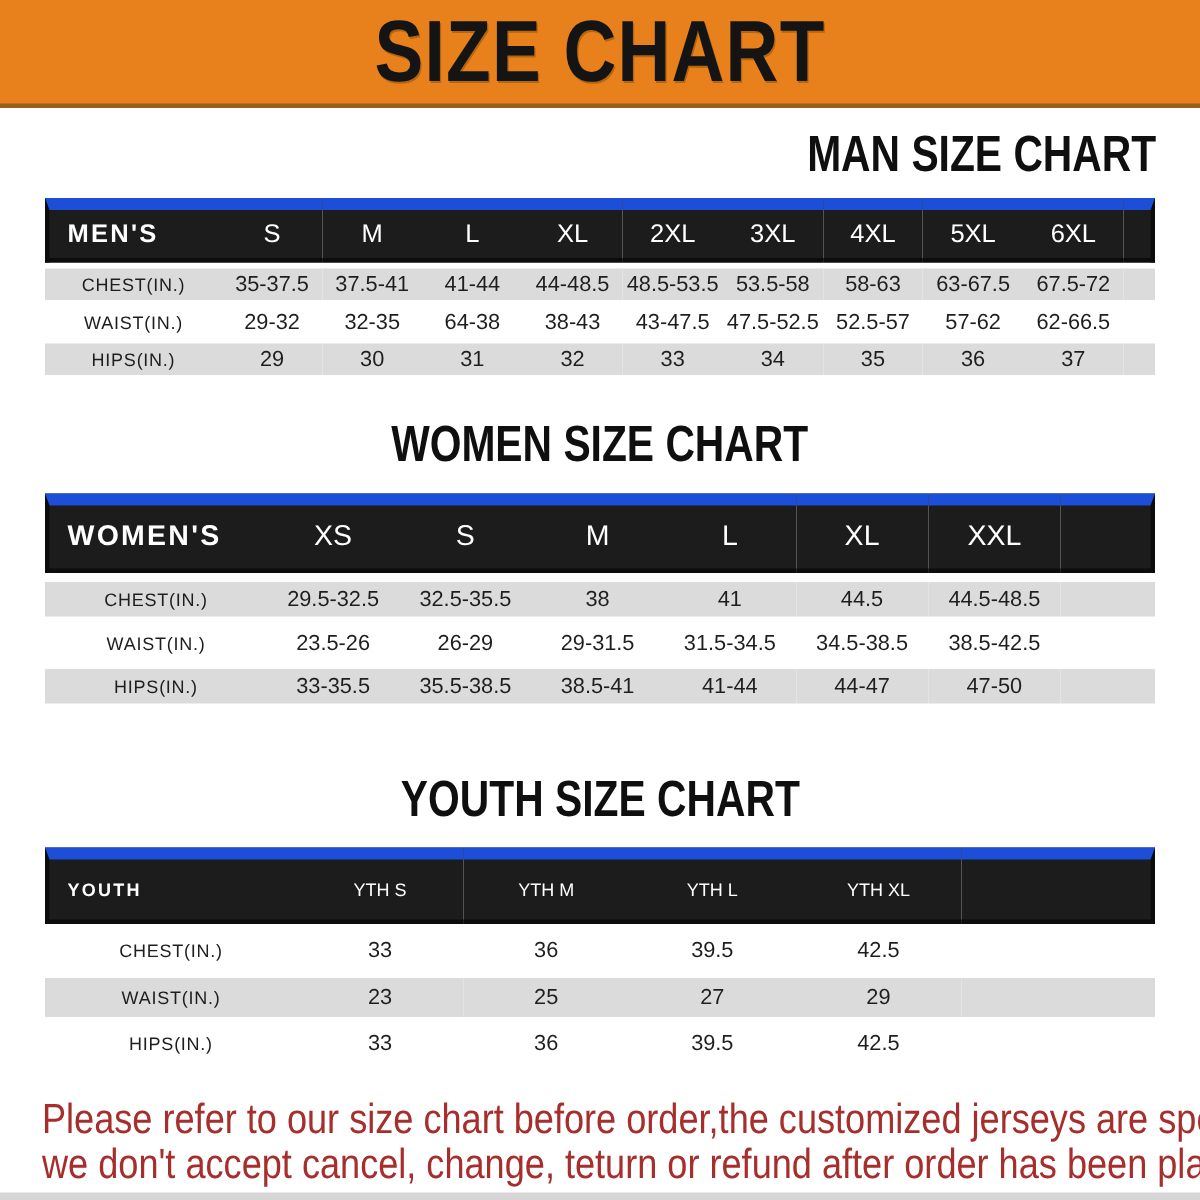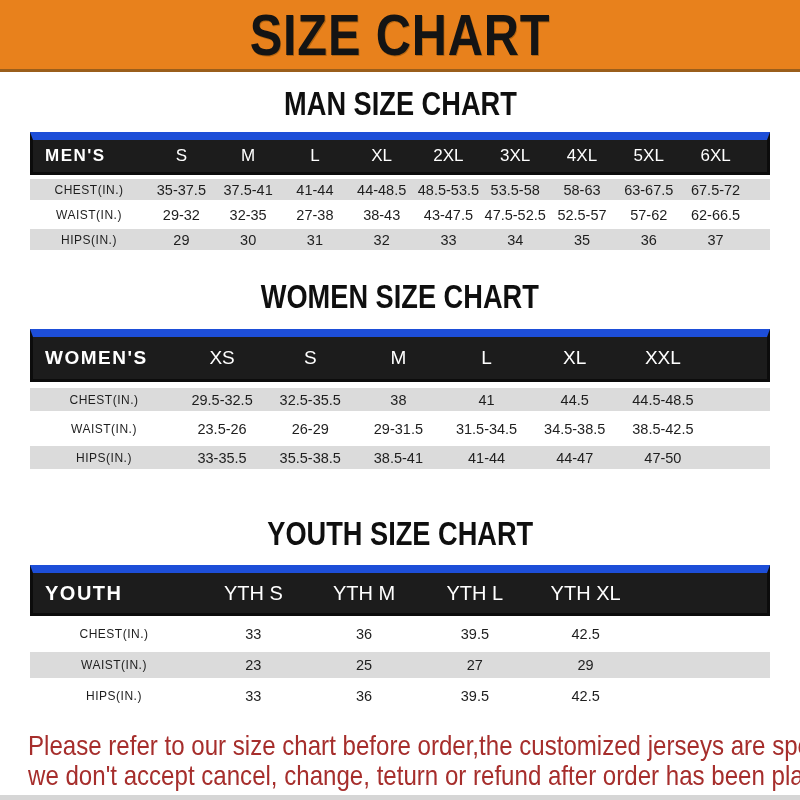--- a/index.html
+++ b/index.html
@@ -16,21 +16,21 @@
     display:inline-block;font-size:58px;font-weight:bold;color:#141414;
     transform:scaleX(0.84);letter-spacing:1px;white-space:nowrap;
     text-shadow:1px 1px 0 #b5650f;
   }
   
   .section-heading{text-align:center;margin:0;color:#0f0f0f;}
   .section-heading .cond{
     display:inline-block;font-size:34px;font-weight:bold;transform:scaleX(0.80);
     white-space:nowrap;letter-spacing:0px;
   }
-  .hd-men{margin-top:12px;margin-bottom:5px;}
+  .hd-men{margin-top:12px;margin-bottom:5px;text-align:right;}
   .hd-women{margin-top:23px;margin-bottom:7px;text-decoration:underline;}
   .hd-youth{margin-top:39px;margin-bottom:7px;}
   
   table.size-table{
     width:740px;margin-left:30px;border-collapse:separate;table-layout:fixed;
   }
   .men{border-spacing:0 4px;}
   .women{border-spacing:0 6px;}
   .youth{border-spacing:0 5px;}
   tr.head th{
@@ -38,21 +38,21 @@
     border-top:8px solid #1d4ed8;border-bottom:3px solid #0C0C0C;
   }
   tr.head th:first-child{border-left:3px solid #0C0C0C;}
   tr.head th:last-child{border-right:3px solid #0C0C0C;}
   tr.head th.corner{
     font-weight:bold;text-align:left;padding-left:12px;letter-spacing:1.5px;
     font-size:24px;
   }
   .men  tr.head th{height:30px;font-size:17px;}
   .women tr.head th{height:40px;font-size:19px;}
-  .youth tr.head th{height:38px;font-size:20px;}
+  .youth tr.head th{height:38px;font-size:12px;}
   tr.r th,tr.r td{
     font-weight:normal;text-align:center;color:#1e1e1e;padding:0;
     overflow:hidden;white-space:nowrap;
   }
   tr.r th.lab{font-size:12px;letter-spacing:0.5px;}
   tr.r td.val{font-size:14.5px;}
   .men  tr.r th,.men  tr.r td{height:21px;}
   .women tr.r th,.women tr.r td{height:23px;}
   .youth tr.r th,.youth tr.r td{height:26px;}
   tr.gray > *{background:#DBDBDB;}
@@ -108,21 +108,21 @@
         <td class="val">53.5-58</td>
         <td class="val">58-63</td>
         <td class="val">63-67.5</td>
         <td class="val">67.5-72</td>
         <td class="fill"></td>
       </tr>
       <tr class="r white">
         <th class="lab">WAIST(IN.)</th>
         <td class="val">29-32</td>
         <td class="val">32-35</td>
-        <td class="val">27-38</td>
+        <td class="val">64-38</td>
         <td class="val">38-43</td>
         <td class="val">43-47.5</td>
         <td class="val">47.5-52.5</td>
         <td class="val">52.5-57</td>
         <td class="val">57-62</td>
         <td class="val">62-66.5</td>
         <td class="fill"></td>
       </tr>
       <tr class="r gray">
         <th class="lab">HIPS(IN.)</th>

